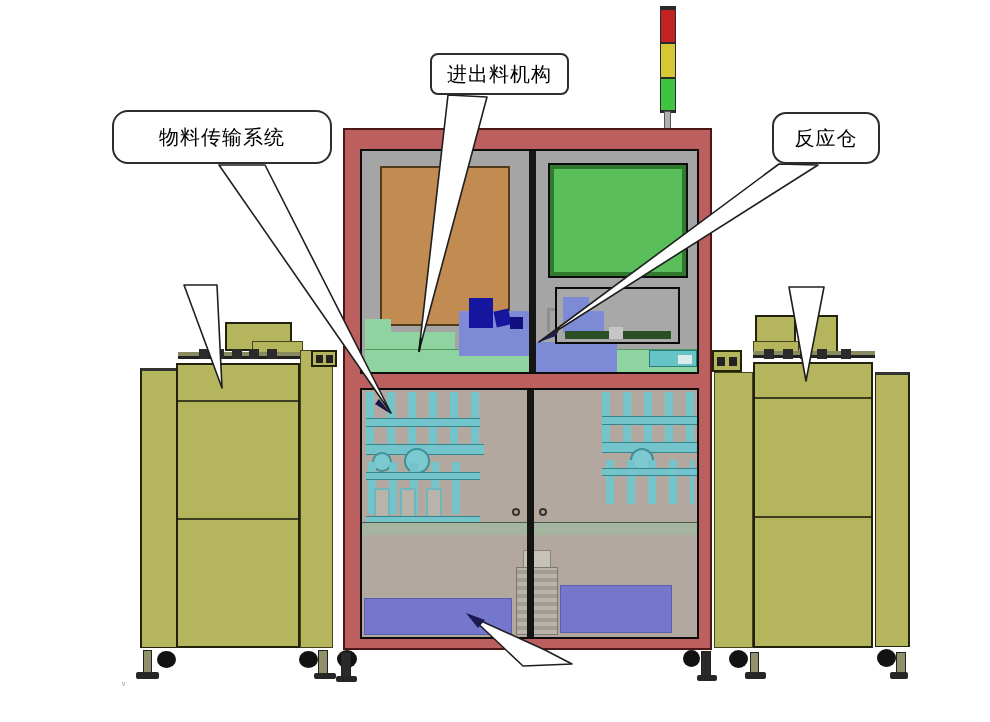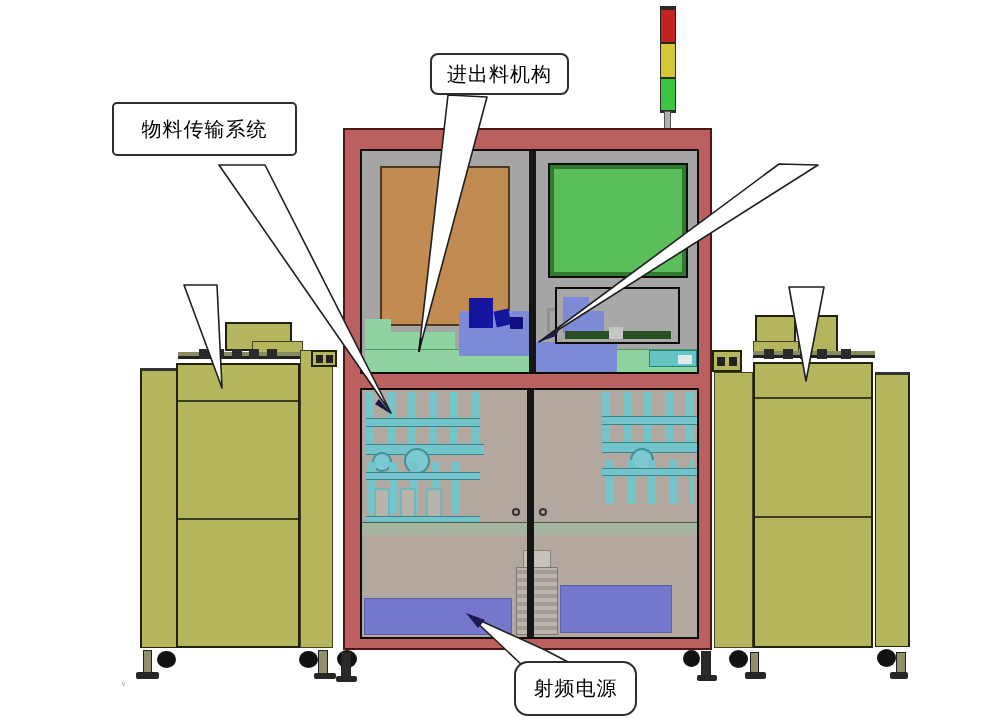--- a/index.html
+++ b/index.html
@@ -197,20 +197,20 @@
       <polygon points="391,414 379,399 375,404" fill="#15154a"></polygon>
       <polygon points="539,342 559,330 556,336" fill="#1d1d55"></polygon>
       <polygon points="466,613 485,620 478,628" fill="#1a1a50"></polygon>
       <line x1="421" y1="338" x2="419" y2="352" stroke="#111" stroke-width="2"></line>
     </g>
   </svg>
 
   <div class="callout" style="left:430px; top:53px; width:139px; height:42px; border-radius:8px;">
     <span>进出料机构</span>
   </div>
-  <div class="callout" style="left:112px; top:102px; width:185px; height:54px; border-radius:5px;">
+  <div class="callout" style="left:112px; top:110px; width:220px; height:54px; border-radius:16px;">
     <span>物料传输系统</span>
   </div>
-  <div class="callout" style="left:514px; top:661px; width:123px; height:55px; border-radius:14px;">
-    <span>射频电源</span>
+  <div class="callout" style="left:772px; top:112px; width:108px; height:52px; border-radius:14px;">
+    <span>反应仓</span>
   </div>
 
 </div>
 
 </body></html>

